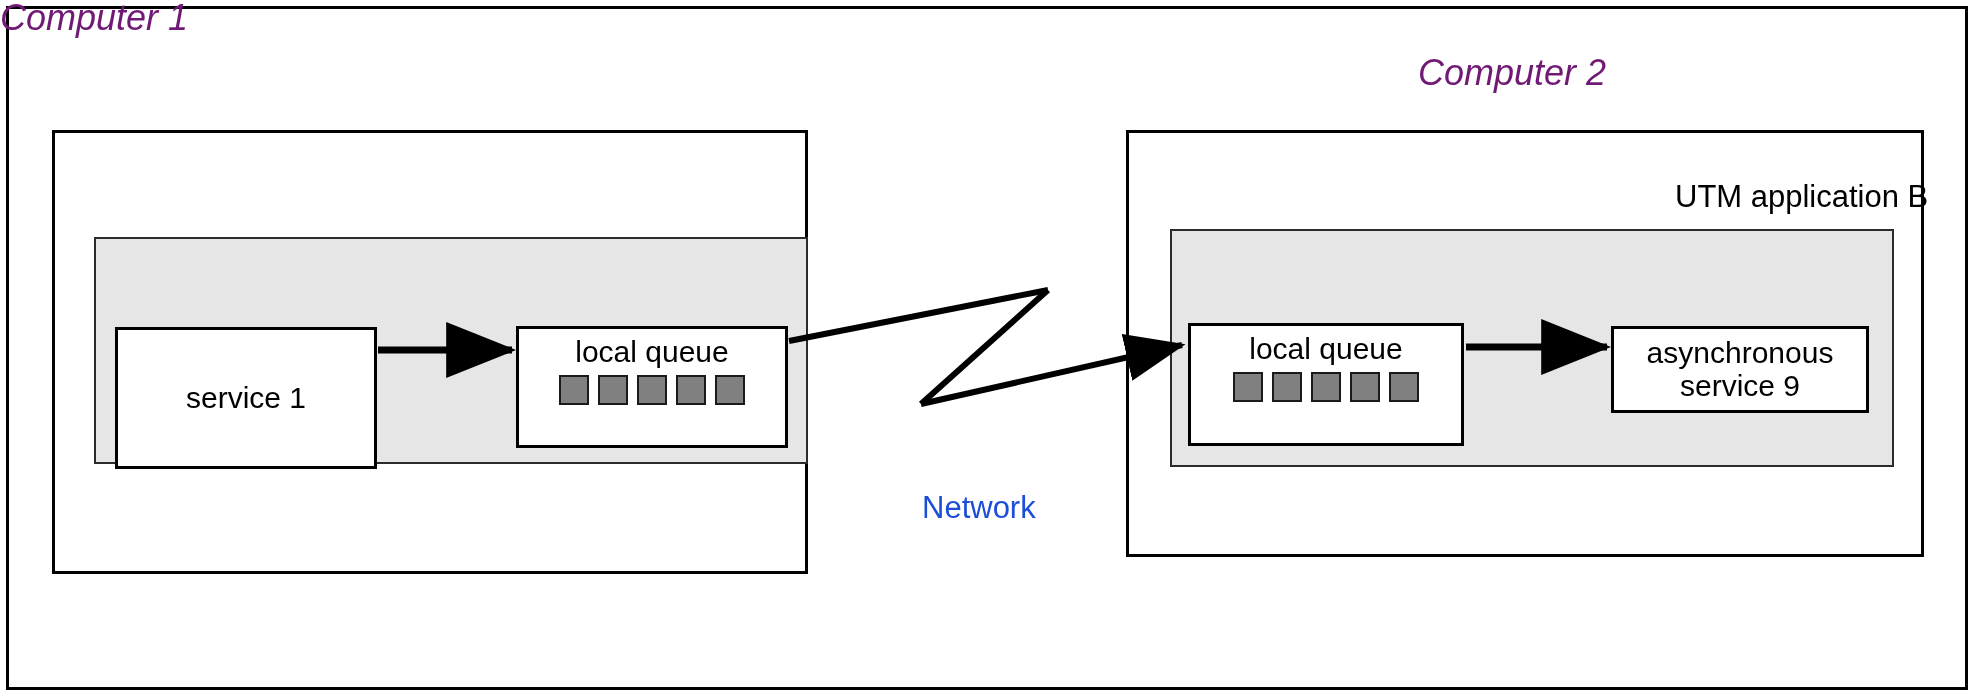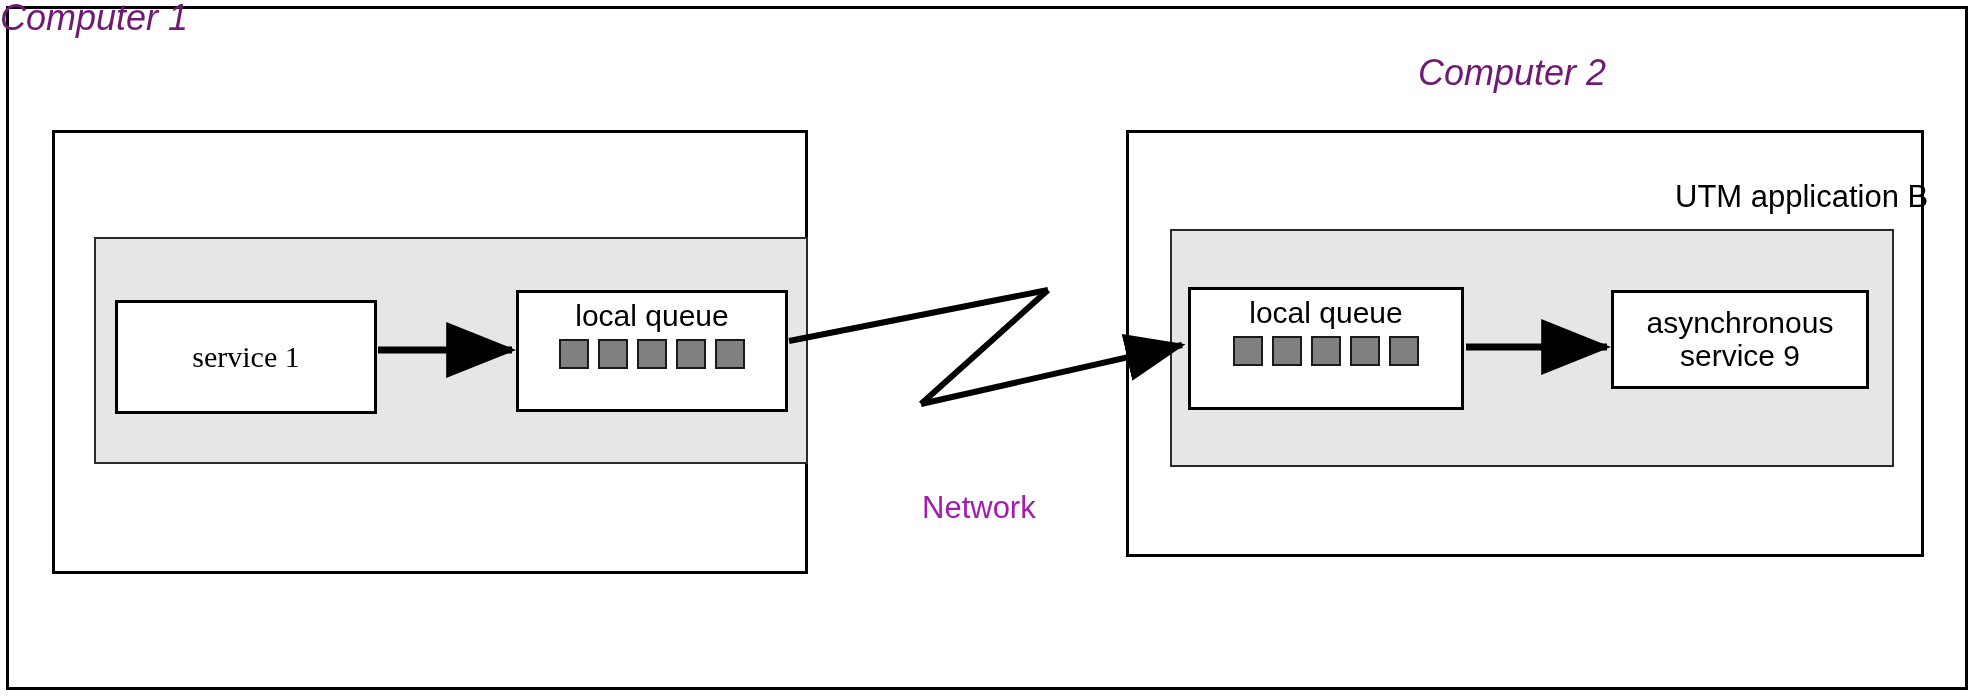--- a/index.html
+++ b/index.html
@@ -74,25 +74,26 @@
     background: #ffffff;
     border: 3px solid #000000;
     box-sizing: border-box;
     display: flex;
     align-items: center;
     justify-content: center;
     text-align: center;
     font-size: 30px;
     color: #000000;
     line-height: 1.08;
-  }
-  #service1-box { left: 115px;  top: 300px; width: 262px; height: 114px; font-family: Liberation Serif, serif; }
+    margin-top: 36px;
+  }
+  #service1-box { left: 115px;  top: 291px; width: 262px; height: 142px; }
   #queue1-box   { left: 516px;  top: 290px; width: 272px; height: 122px; }
   #queue2-box   { left: 1188px; top: 287px; width: 276px; height: 123px; }
-  #service2-box { left: 1611px; top: 290px; width: 258px; height: 99px; }
+  #service2-box { left: 1611px; top: 290px; width: 258px; height: 87px; }
 
   
   .queue-inner {
     position: absolute;
     left: 0; right: 0; top: 0; bottom: 0;
     display: flex;
     flex-direction: column;
     align-items: center;
     justify-content: flex-start;
     padding-top: 6px;
@@ -118,21 +119,21 @@
   }
 
   .service-label { padding: 0 6px; }
 
   
   #network-caption {
     position: absolute;
     left: 922px;
     top: 492px;
     font-size: 31px;
-    color: #a21caf;
+    color: #1d4ed8;
     white-space: nowrap;
     line-height: 1;
   }
 
   
   #overlay {
     position: absolute;
     left: 0;
     top: 0;
     width: 1980px;

